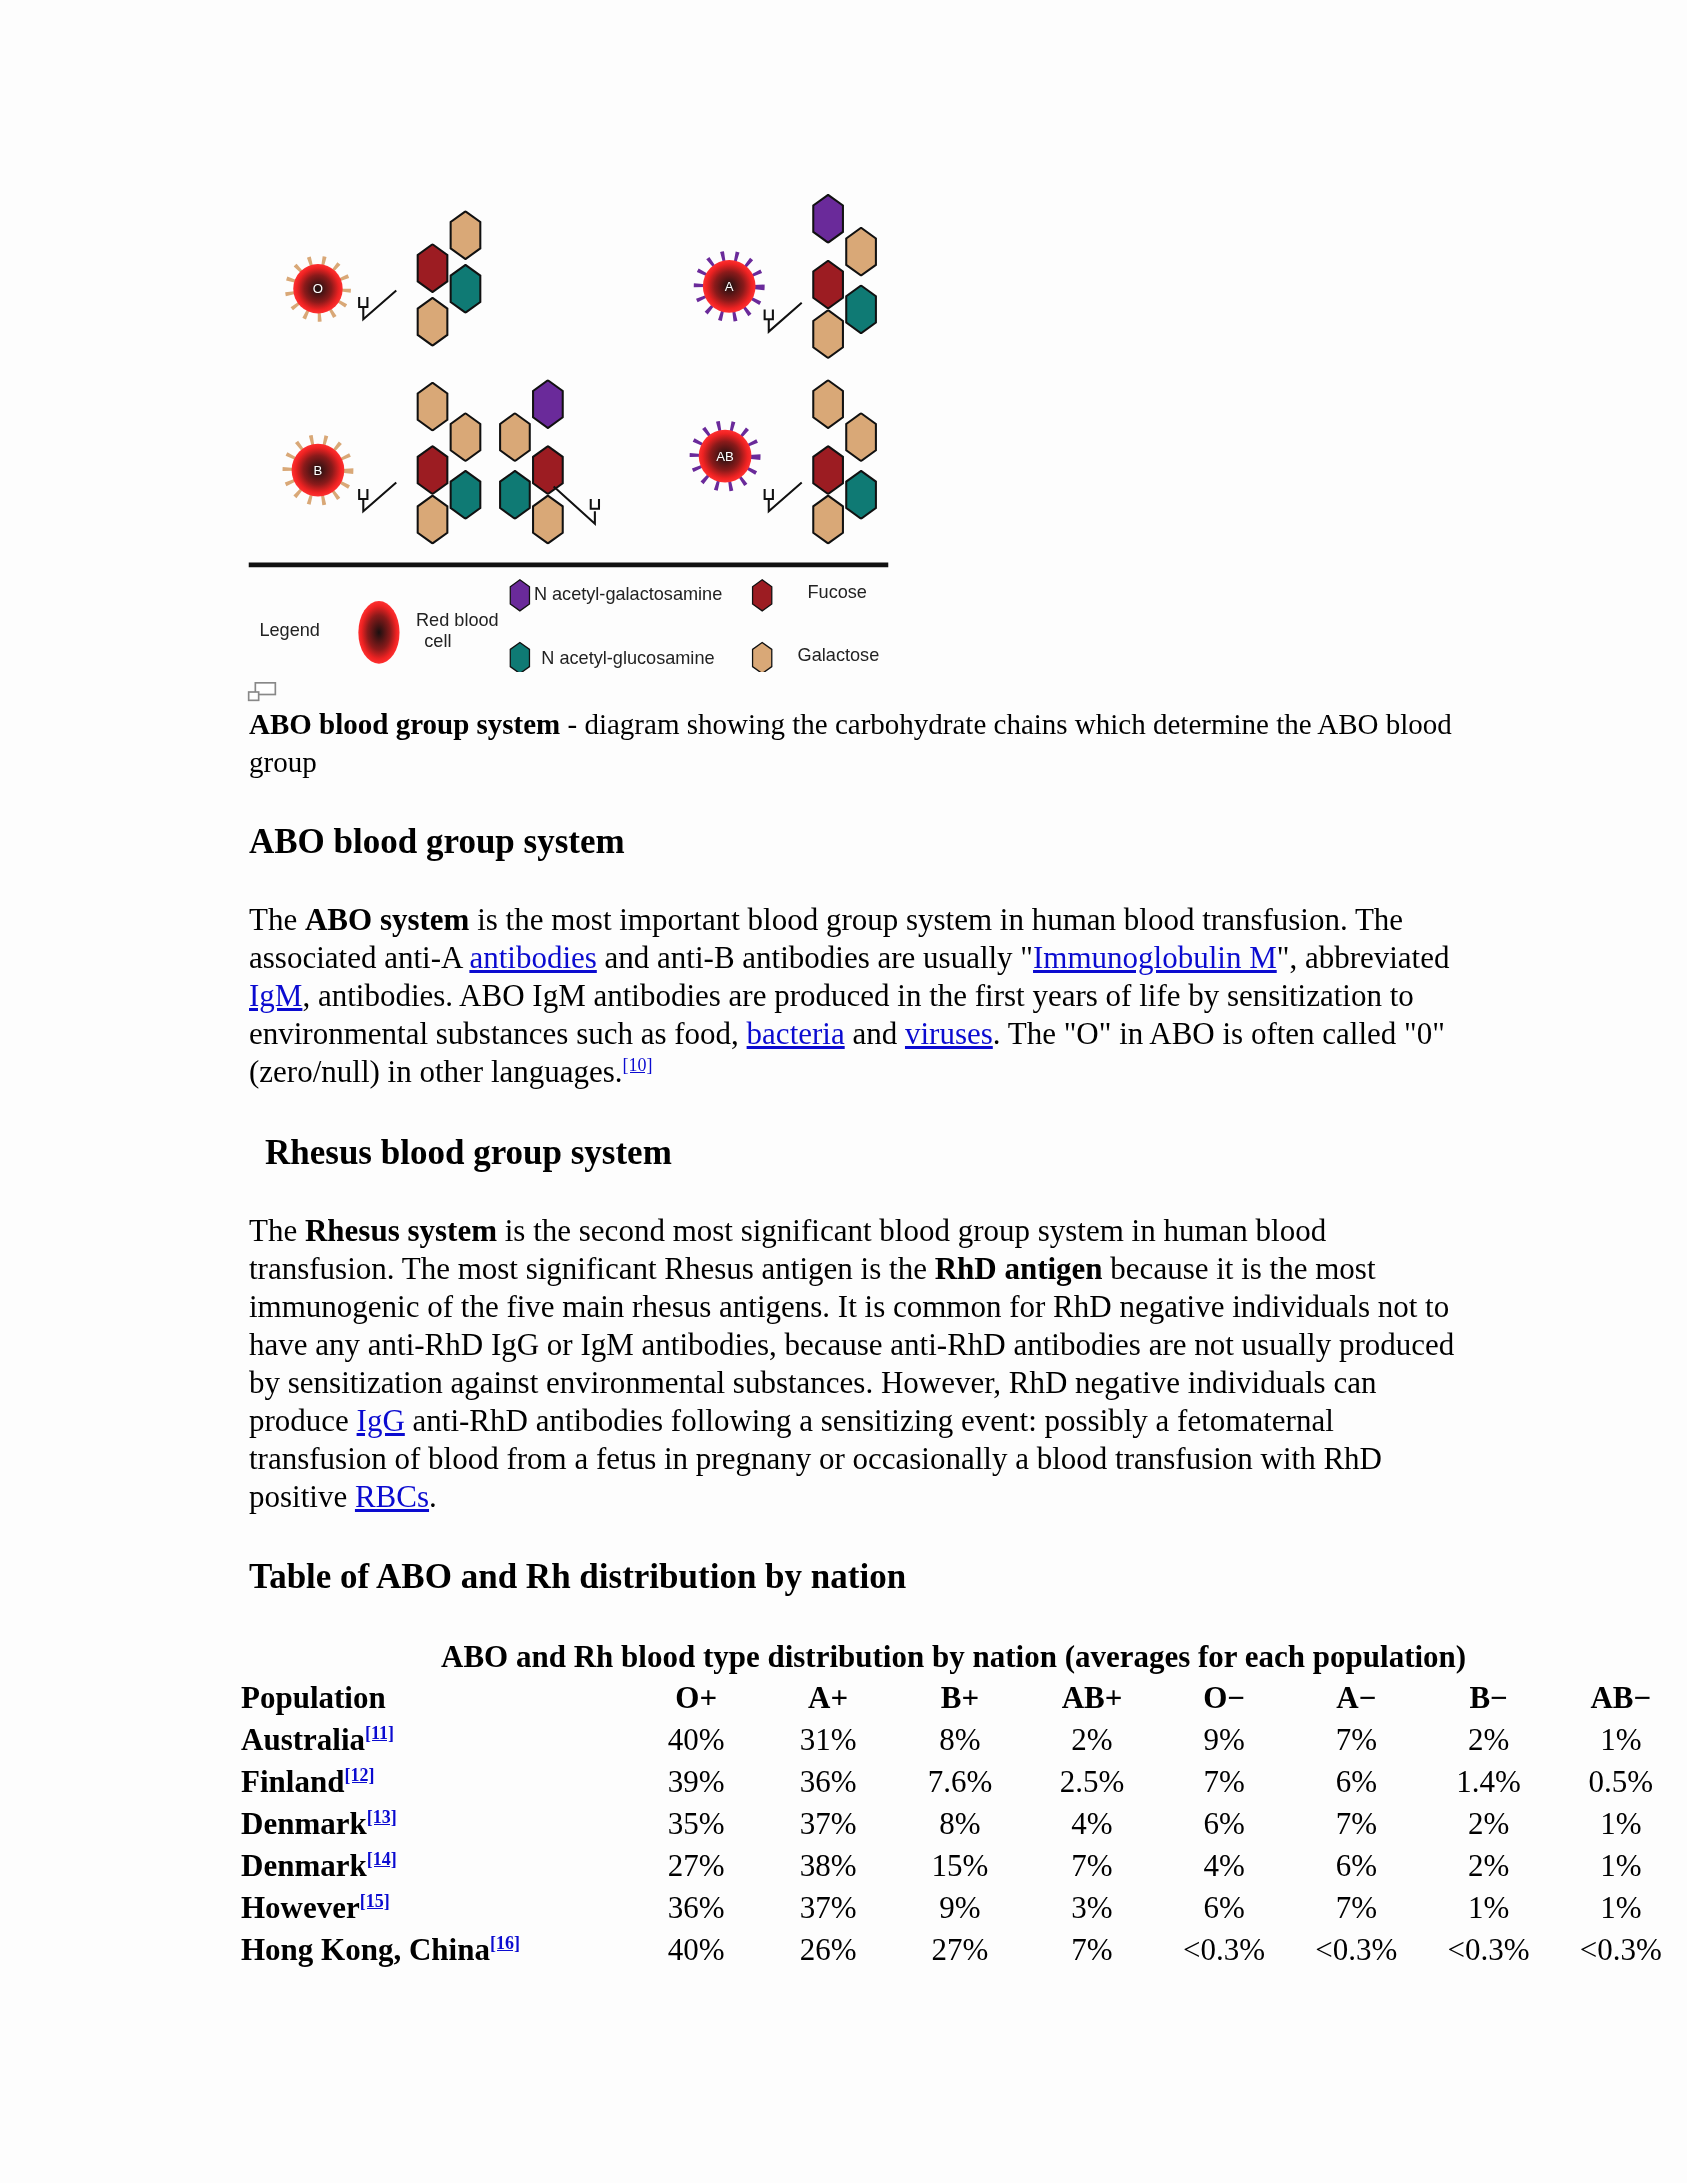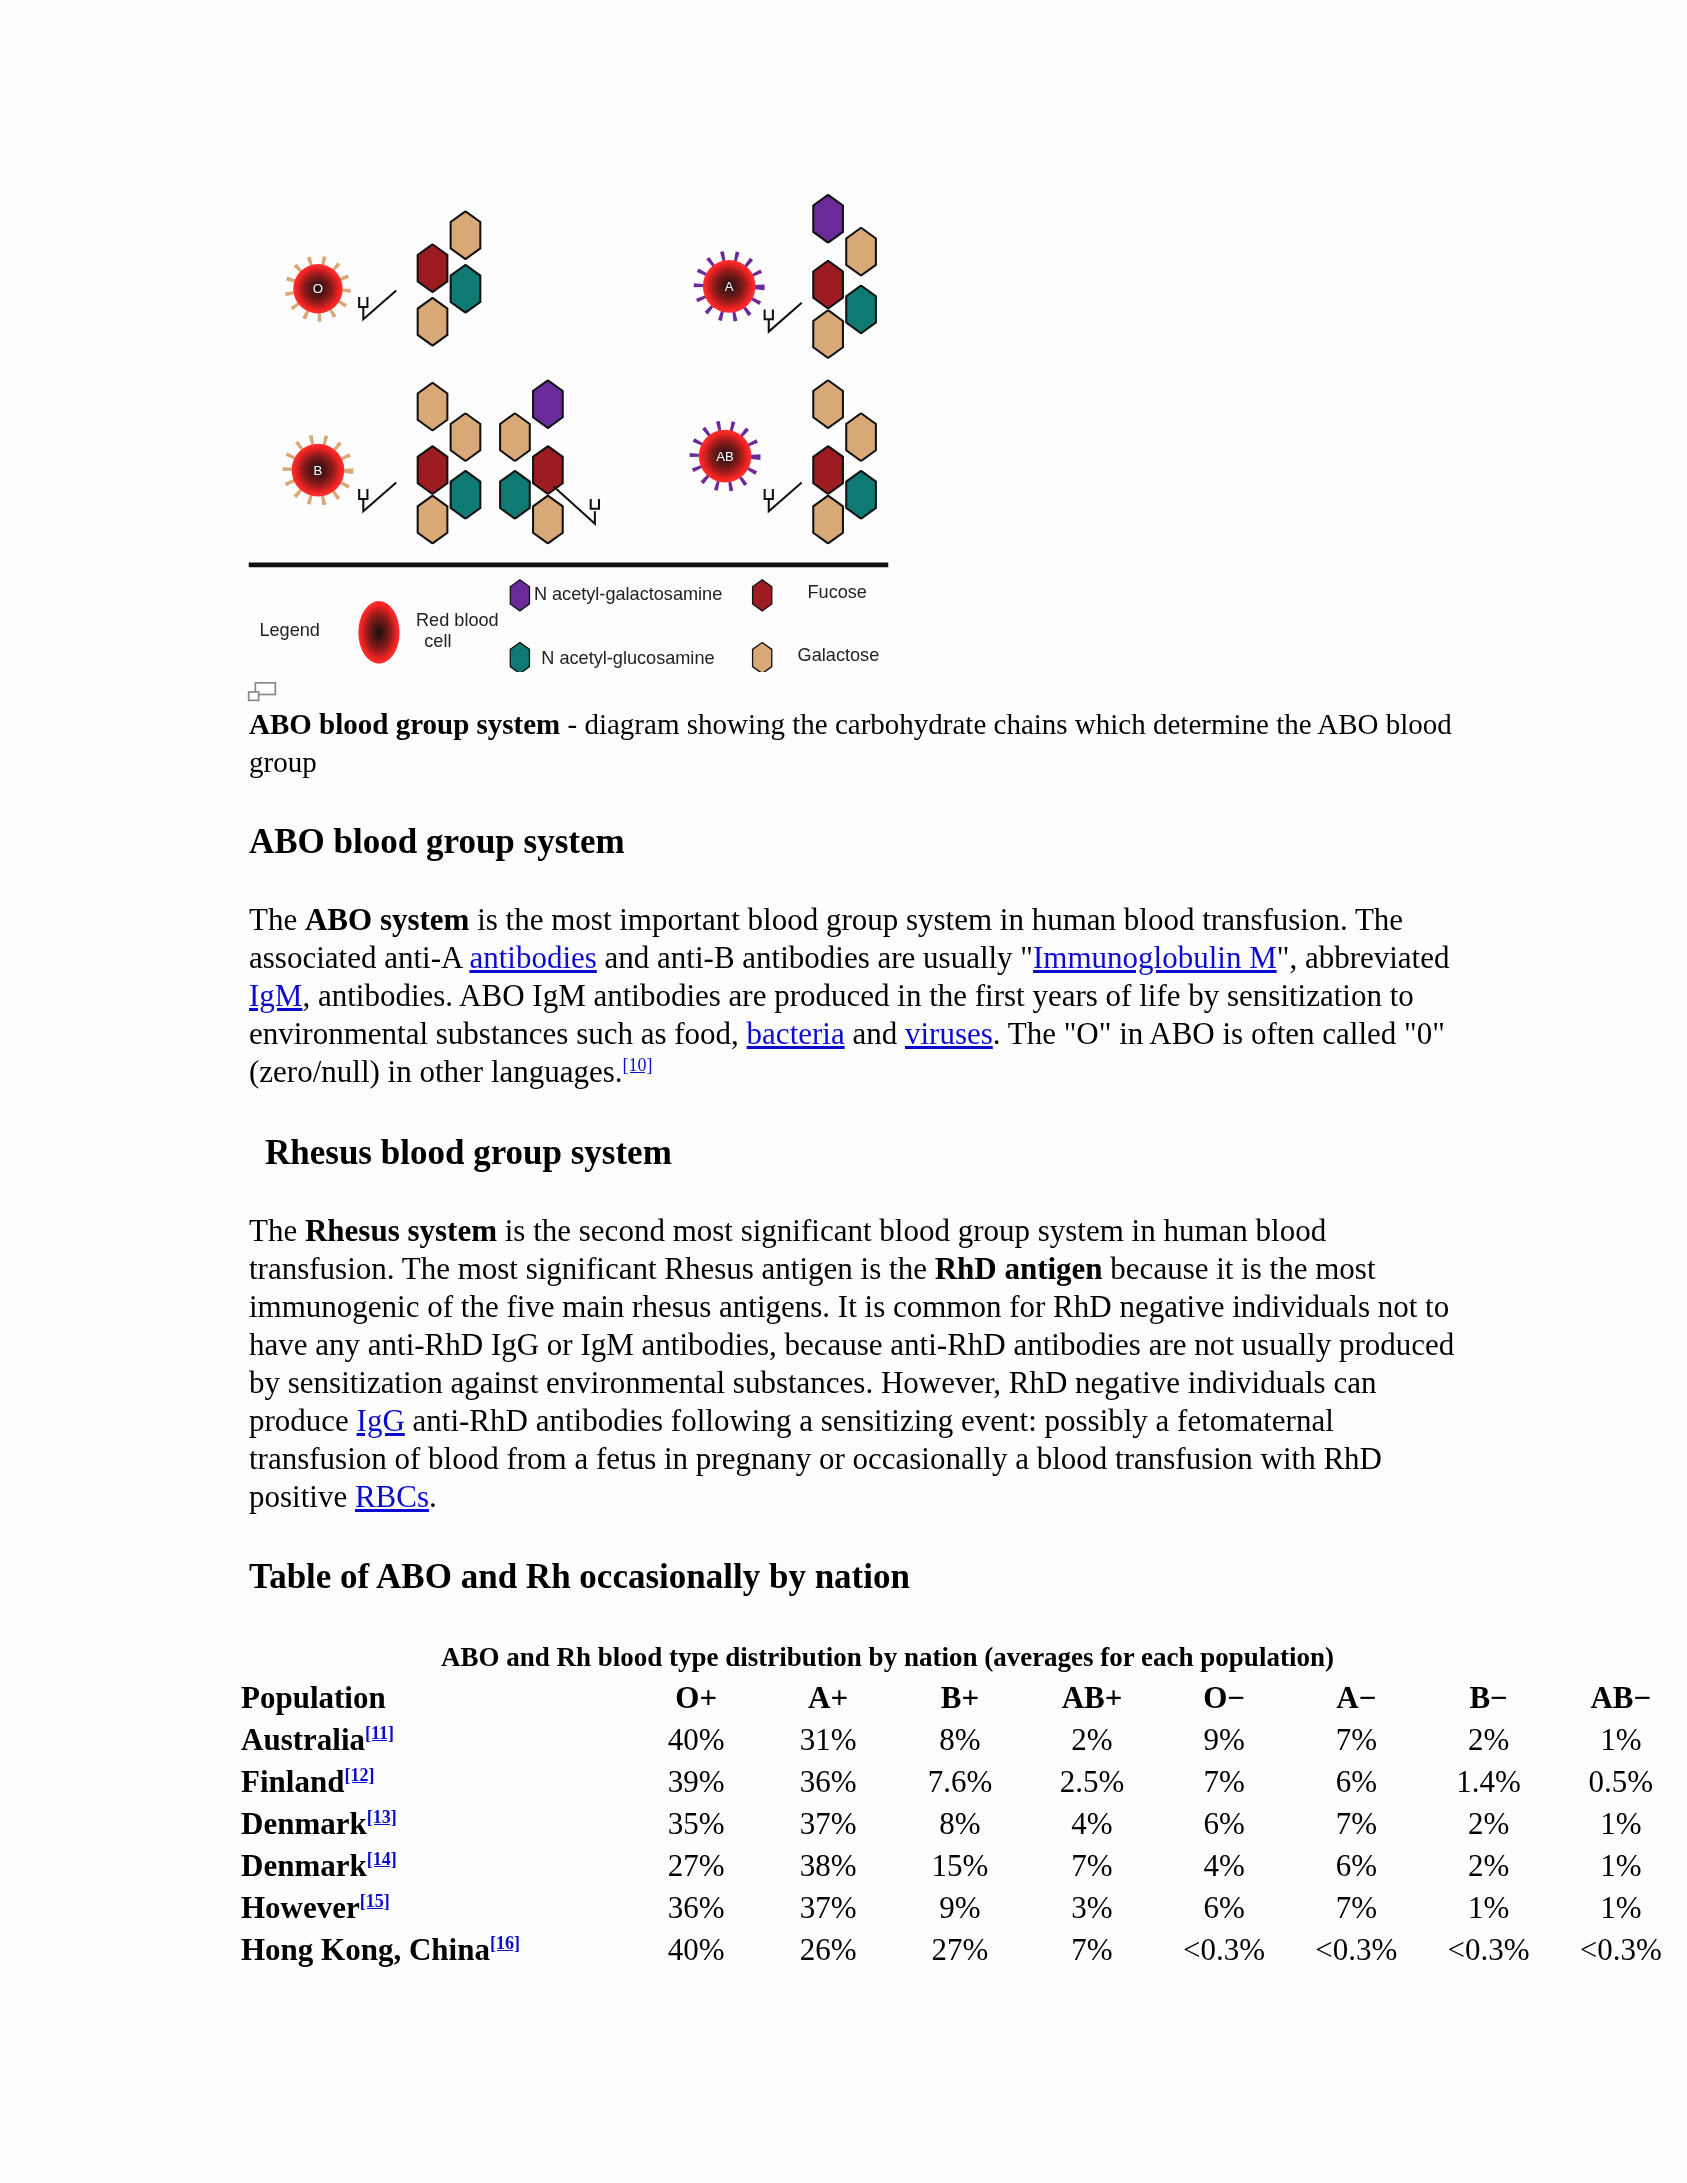--- a/index.html
+++ b/index.html
@@ -9,21 +9,21 @@
     position:relative;
   }
   .diagram { position:absolute; left:247px; top:194px; width:643px; height:478px; }
   .enlarge-icon { position:absolute; left:247px; top:682px; width:30px; height:20px; }
   .caption { position:absolute; left:249px; top:705px; width:1236px; font-size:29px; line-height:38px; }
   h2 { position:absolute; left:249px; margin:0; font-size:35px; font-weight:bold; line-height:41px; }
   .para { position:absolute; left:249px; width:1219px; font-size:31px; line-height:38px; margin:0; }
   a { color:#0b0bd0; text-decoration:underline; }
   sup { font-size:18px; line-height:0; vertical-align:super;text-align:right; }
   sup a { color:#0b0bd0; }
-  .tbl-caption { position:absolute; left:441px; top:1638px; font-size:27px; font-weight:bold; line-height:38px; }
+  .tbl-caption { position:absolute; left:441px; top:1638px; font-size:31px; font-weight:bold; line-height:38px; }
   table { position:absolute; left:241px; top:1677px; border-collapse:collapse; font-size:31px; }
   td, th { padding:0; height:42px; line-height:42px; white-space:nowrap; }
   th { font-weight:bold; }
   th.pop, td.pop { text-align:left; width:391px; font-weight:bold; }
   td.val, th.val { text-align:center; width:133px; }
 </style>
 </head>
 <body>
 
 <svg class="diagram" viewBox="0 0 780 580" xmlns="http://www.w3.org/2000/svg">
@@ -116,21 +116,21 @@
 </svg>
 
 <div class="caption"><b>ABO blood group system</b><span> - diagram showing the carbohydrate chains which determine the ABO blood group</span></div>
 
 <h2 style="top:821px;">ABO blood group system</h2>
 <p class="para" style="top:901px;"><span>The </span><b>ABO system</b><span> is the most important blood group system in human blood transfusion. The associated anti-A </span><a href="#">antibodies</a><span> and anti-B antibodies are usually "</span><a href="#">Immunoglobulin M</a><span>", abbreviated </span><a href="#">IgM</a><span>, antibodies. ABO IgM antibodies are produced in the first years of life by sensitization to environmental substances such as food, </span><a href="#">bacteria</a><span> and </span><a href="#">viruses</a><span>. The "O" in ABO is often called "0" (zero/null) in other languages.</span><sup><a href="#">[10]</a></sup></p>
 
 <h2 style="top:1132px;margin-left:16px;">Rhesus blood group system</h2>
 <p class="para" style="top:1212px;"><span>The </span><b>Rhesus system</b><span> is the second most significant blood group system in human blood transfusion. The most significant Rhesus antigen is the </span><b>RhD antigen</b><span> because it is the most immunogenic of the five main rhesus antigens. It is common for RhD negative individuals not to have any anti-RhD IgG or IgM antibodies, because anti-RhD antibodies are not usually produced by sensitization against environmental substances. However, RhD negative individuals can produce </span><a href="#">IgG</a><span> anti-RhD antibodies following a sensitizing event: possibly a fetomaternal transfusion of blood from a fetus in pregnany or occasionally a blood transfusion with RhD positive </span><a href="#">RBCs</a><span>.</span></p>
 
-<h2 style="top:1556px;">Table of ABO and Rh occasionally by nation</h2>
+<h2 style="top:1556px;">Table of ABO and Rh distribution by nation</h2>
 <div class="tbl-caption">ABO and Rh blood type distribution by nation (averages for each population)</div>
 
 <table>
   <thead>
     <tr>
       <th class="pop">Population</th>
       <th class="val">O+</th>
       <th class="val">A+</th>
       <th class="val">B+</th>
       <th class="val">AB+</th>

